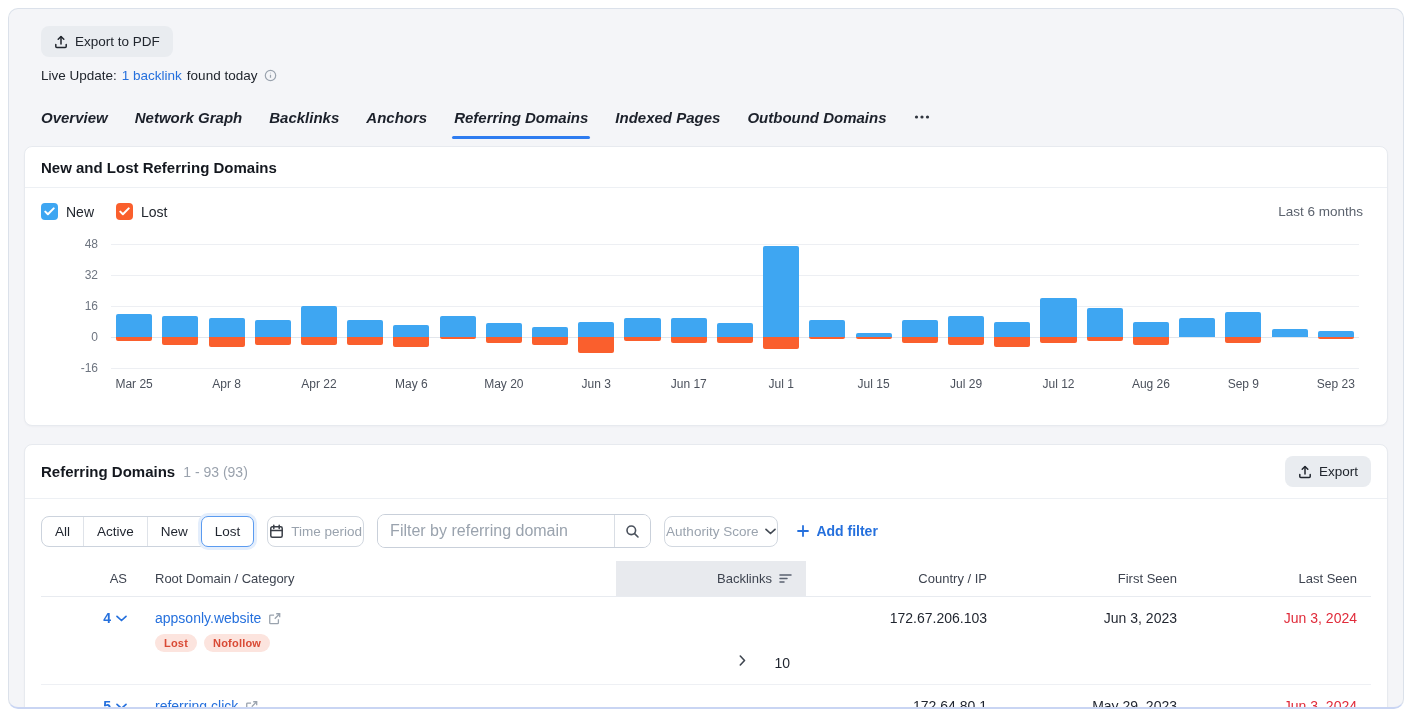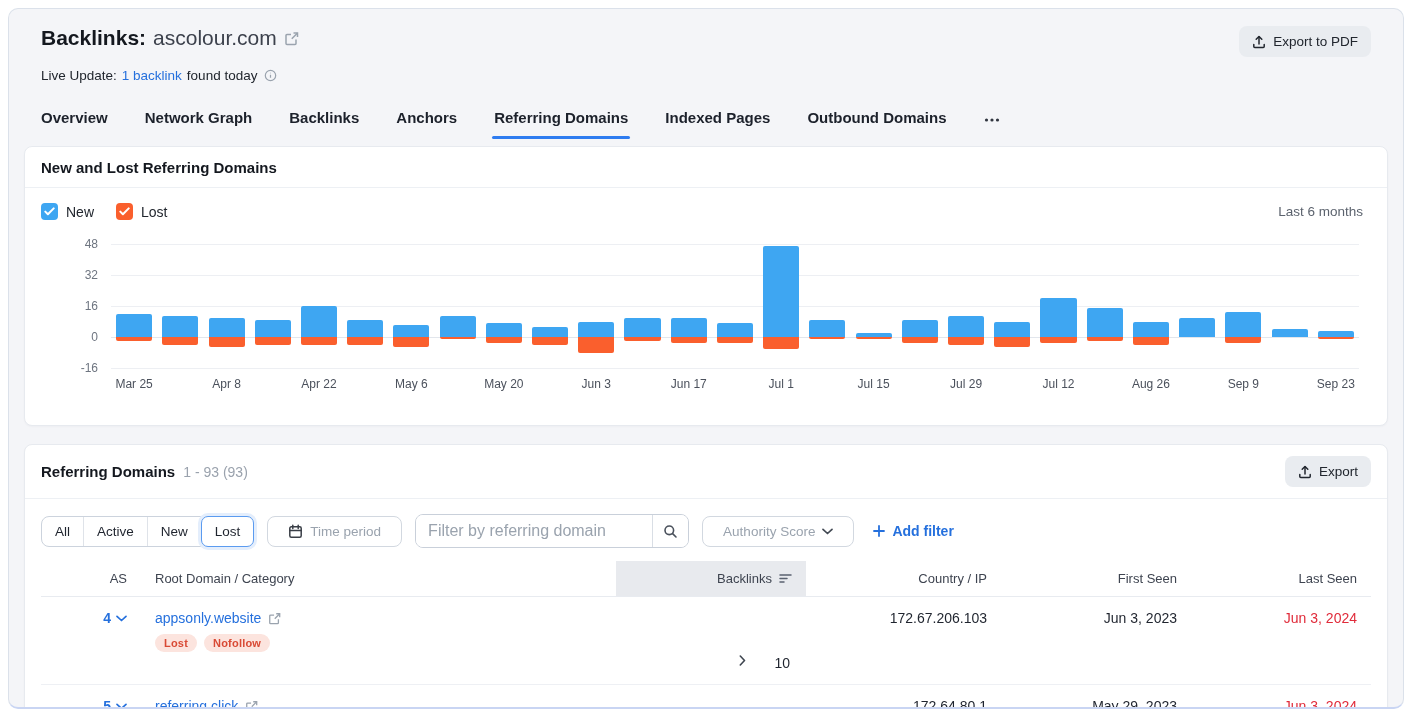--- a/index.html
+++ b/index.html
@@ -17,21 +17,21 @@
   .ext-icon{display:inline-flex;color:#9aa3ae;}
   .btn{display:inline-flex;align-items:flex-end;gap:7px;background:#e9ecf0;border:none;
        border-radius:8px;padding:8px 13px;font-size:13.5px;color:#21262e;cursor:pointer;
        font-family:inherit;}
   .meta-row{margin-top:11px;font-size:13.5px;color:#21262e;display:flex;align-items:center;gap:42px;}
   .meta-item{display:flex;align-items:center;gap:5px;}
   .link-blue{color:#2570dd;cursor:pointer;}
   .muted-more{color:#8a919c;border-bottom:1px dashed #b9c0ca;cursor:pointer;}
   .info-i{display:inline-flex;color:#9aa3ae;margin-left:2px;}
   
-  .tabs{display:flex;align-items:flex-end;gap:37px;margin-top:26px;padding:0 17px;}
+  .tabs{display:flex;align-items:center;gap:27px;margin-top:26px;padding:0 17px;font-style:italic;}
   .tab{font-size:15px;font-weight:700;color:#1c212b;padding-bottom:13px;position:relative;cursor:pointer;white-space:nowrap;}
   .tab.active::after{content:"";position:absolute;left:-2px;right:-2px;bottom:0;height:3px;border-radius:2px;background:#2e7cf0;}
   .tabs-more{padding-bottom:15px;cursor:pointer;color:#30353f;display:flex;}
   
   .card{background:#fff;border:1px solid #e7eaef;border-radius:8px;box-shadow:0 1px 2px rgba(20,30,50,.03);}
   .chart-card{margin-top:7px;height:280px;box-sizing:border-box;}
   .card-head{padding:12px 16px 11px;border-bottom:1px solid #edf0f4;font-size:15px;font-weight:700;color:#14181f;}
   .legend-row{display:flex;align-items:center;gap:22px;padding:15px 24px 0 16px;}
   .legend-item{display:flex;align-items:center;gap:8px;font-size:14px;color:#21262e;cursor:pointer;}
   .cbox{width:17px;height:17px;border-radius:4px;display:inline-flex;align-items:center;justify-content:center;}
@@ -53,21 +53,21 @@
   .t-title{font-size:15px;font-weight:700;color:#14181f;}
   .t-range{font-size:14px;color:#9aa2ad;margin-left:8px;}
   .t-export{margin-left:auto;}
   .filter-bar{display:flex;align-items:center;gap:13px;padding:15px 16px 13px;}
   .segmented{display:flex;border:1px solid #ccd3dd;border-radius:8px;background:#fff;}
   .seg{padding:7px 13px;font-size:13.5px;color:#1f242e;border-right:1px solid #dfe3e9;cursor:pointer;}
   .seg:last-child{border-right:none;}
   .seg.active{border:1px solid #5b9bf0;border-radius:7px;margin:-1px;position:relative;z-index:1;
               box-shadow:0 0 0 3px #e4eefc;background:#fff;}
   .ctl-btn{display:flex;align-items:center;gap:7px;border:1px solid #d2d8e0;border-radius:8px;
-           background:#fff;padding:7px 20px;font-size:13.5px;color:#9aa3ae;cursor:pointer;font-family:inherit;}
+           background:#fff;padding:7px 1px;font-size:13.5px;color:#9aa3ae;cursor:pointer;font-family:inherit;}
   .search-box{display:flex;align-items:stretch;border:1px solid #c9d0da;border-radius:8px;background:#fff;overflow:hidden;}
   .search-box input{border:none;outline:none;padding:7px 12px;width:212px;font-size:16px;color:#21262e;font-family:inherit;}
   .search-box input::placeholder{color:#9aa3ae;}
   .search-btn{display:flex;align-items:center;padding:0 10px;border:none;border-left:1px solid #d9dee5;background:#fff;cursor:pointer;color:#4a515c;}
   .dd-chev{display:inline-flex;color:#434a54;}
   .add-filter{display:flex;align-items:center;gap:7px;color:#2570dd;font-size:14px;font-weight:700;cursor:pointer;margin-left:6px;}
   
   .tbl{margin:0 16px;}
   .tbl-grid{display:grid;grid-template-columns:100px minmax(0,1fr) 190px 195px 190px 180px;}
   .th{font-size:13px;color:#3e4450;padding:10px 14px;display:flex;align-items:center;}
@@ -88,31 +88,20 @@
   svg{display:block;}
 </style>
 </head>
 <body>
 
 <div class="frame">
   <div class="app">
 
     <div class="header">
       <div class="title-row">
-        <div class="page-title">
-          <span class="t-label">Backlinks:</span>
-          <span class="t-domain">ascolour.com</span>
-          <span class="ext-icon">
-            <svg width="15" height="15" viewBox="0 0 15 15" fill="none" stroke="currentColor" stroke-width="1.5">
-              <path d="M12 8.5v4a1 1 0 0 1-1 1H3a1 1 0 0 1-1-1V4.5a1 1 0 0 1 1-1h4"></path>
-              <path d="M9.5 2h4v4"></path>
-                <path d="M13.5 2 7.8 7.7"></path>
-            </svg>
-          </span>
-        </div>
         <button class="btn">
           <span>
             <svg width="14" height="14" viewBox="0 0 14 14" fill="none" stroke="#21262e" stroke-width="1.5" stroke-linecap="round" stroke-linejoin="round">
               <path d="M7 9V1.8"></path>
                 <path d="M4.2 4.3 7 1.5l2.8 2.8"></path>
                 <path d="M1.8 9.5v2a1 1 0 0 0 1 1h8.4a1 1 0 0 0 1-1v-2"></path>
             </svg>
           </span>
           <span>Export to PDF</span>
         </button>

